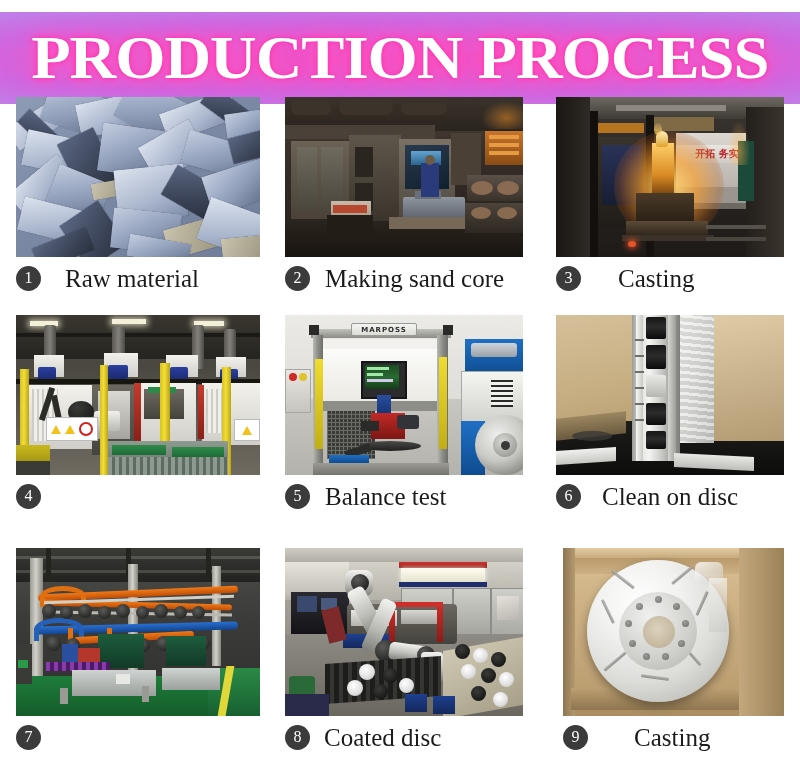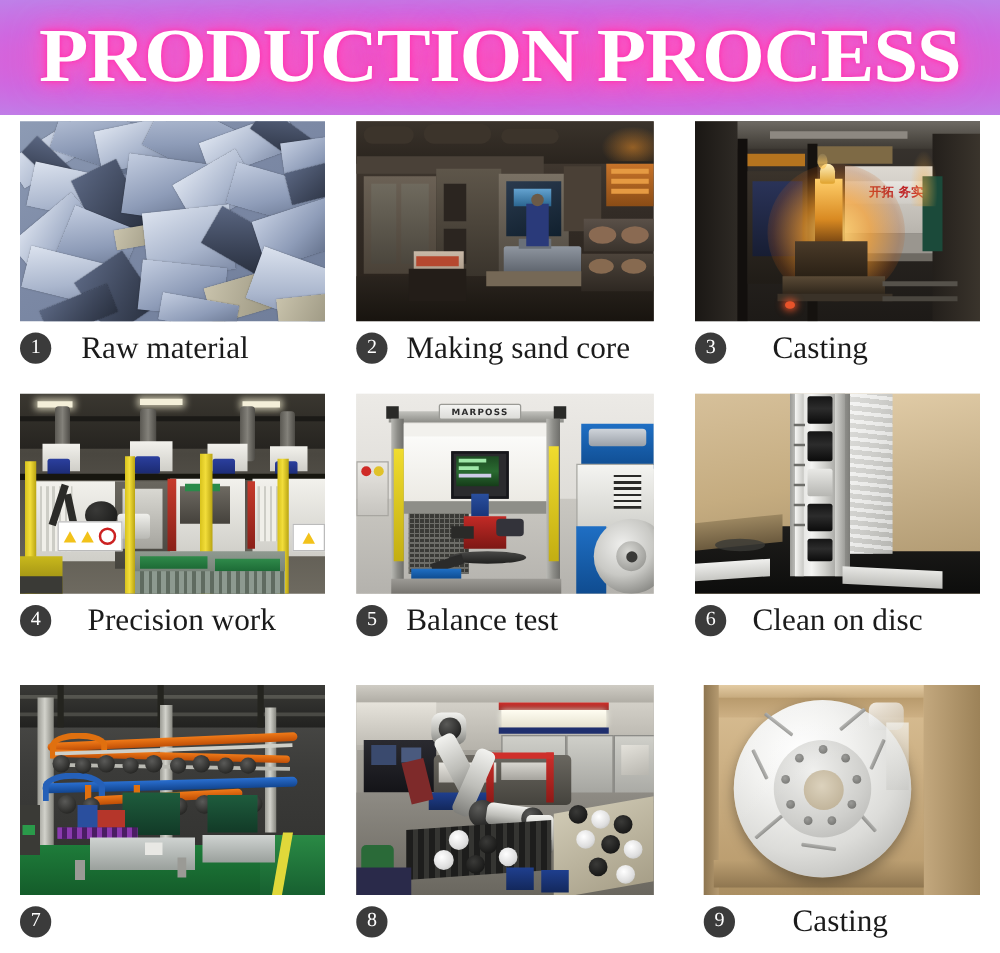--- a/index.html
+++ b/index.html
@@ -11,21 +11,21 @@
     width: 800px;
     height: 762px;
     overflow: hidden;
     font-family: "Liberation Serif", serif;
     position: relative;
   }
 
   
   .banner {
     position: absolute;
-    left: 0; top: 0;
+    left: 0; top: 12px;
     width: 800px;
     height: 92px;
     background:
       radial-gradient(ellipse 120% 85% at 50% 52%, #f04ec0 0%, #e559cf 22%, #cf68e0 48%, #bf7fe8 72%, #c78ce9 100%);
     overflow: hidden;
   }
   .banner-title {
     position: absolute;
     left: 0; right: 0;
     top: 50%;
@@ -391,21 +391,20 @@
       </div>
       <div class="layer conv" style="left:92px;top:126px;width:120px;height:34px;"></div>
       <div class="layer convGreen" style="left:96px;top:130px;width:54px;height:10px;"></div>
       <div class="layer convGreen" style="left:156px;top:132px;width:52px;height:10px;"></div>
       <div class="layer" style="left:92px;top:142px;width:120px;height:18px;background:repeating-linear-gradient(90deg,#8d9a90 0 4px,#5f6b60 4px 7px);"></div>
       <div class="layer" style="left:0;top:130px;width:34px;height:30px;background:linear-gradient(180deg,#c9b81c,#8a7d10);"></div>
       <div class="layer" style="left:0;top:146px;width:34px;height:14px;background:#3a3a36;"></div>
     </div>
     <div class="caption" style="left:0px; top:164px; height:34px;">
       <div class="badge">4</div>
-      <div class="cap-text" style="margin-left:29px;">Precision work</div>
     </div>
   </div>
 
   <div class="cell" style="left:285px; top:239px; width:238px; height:200px;">
     <div class="photo p5" style="width:238px; height:160px;">
       <div class="layer" style="left:0;top:0;width:238px;height:160px;background:linear-gradient(180deg,#eceae6,#d3d1cc);"></div>
       <div class="layer" style="left:0;top:84px;width:238px;height:76px;background:linear-gradient(180deg,#c9c7c1,#b4b2ad);"></div>
       <div class="layer frameH" style="left:26px;top:14px;width:140px;height:9px;"></div>
       <div class="layer" style="left:24px;top:10px;width:10px;height:10px;background:#2a2a28;"></div>
       <div class="layer" style="left:158px;top:10px;width:10px;height:10px;background:#2a2a28;"></div>
@@ -589,20 +588,21 @@
       <div class="layer coatDisc" style="left:214px;top:124px;width:15px;height:15px;"></div>
       <div class="layer coatDiscDark" style="left:186px;top:138px;width:15px;height:15px;"></div>
       <div class="layer coatDisc" style="left:208px;top:144px;width:15px;height:15px;"></div>
       <div class="layer blueBin" style="left:120px;top:146px;width:22px;height:18px;"></div>
       <div class="layer blueBin" style="left:148px;top:148px;width:22px;height:18px;"></div>
       <div class="layer" style="left:4px;top:128px;width:26px;height:22px;background:#2a6a38;border-radius:4px;"></div>
       <div class="layer" style="left:0;top:146px;width:44px;height:22px;background:#2a2a4a;"></div>
     </div>
     <div class="caption" style="left:0px; top:172px; height:34px;">
       <div class="badge">8</div>
+      <div class="cap-text" style="margin-left:14px;">Coated disc</div>
     </div>
   </div>
 
   <div class="cell" style="left:563px; top:472px; width:221px; height:200px;">
     <div class="photo p9" style="width:221px; height:168px;">
       <div class="layer" style="left:0;top:0;width:221px;height:168px;background:linear-gradient(180deg,#cdb184,#ab8f62);"></div>
       <div class="layer boxFlap" style="left:0;top:0;width:221px;height:12px;"></div>
       <div class="layer boxInner" style="left:8px;top:10px;width:168px;height:150px;"></div>
       <div class="layer" style="left:8px;top:10px;width:168px;height:16px;background:linear-gradient(180deg,#b89a6c,#cdb084);"></div>
       <div class="layer" style="left:176px;top:0;width:45px;height:168px;background:linear-gradient(90deg,#c3a87e,#9c8258);"></div>

